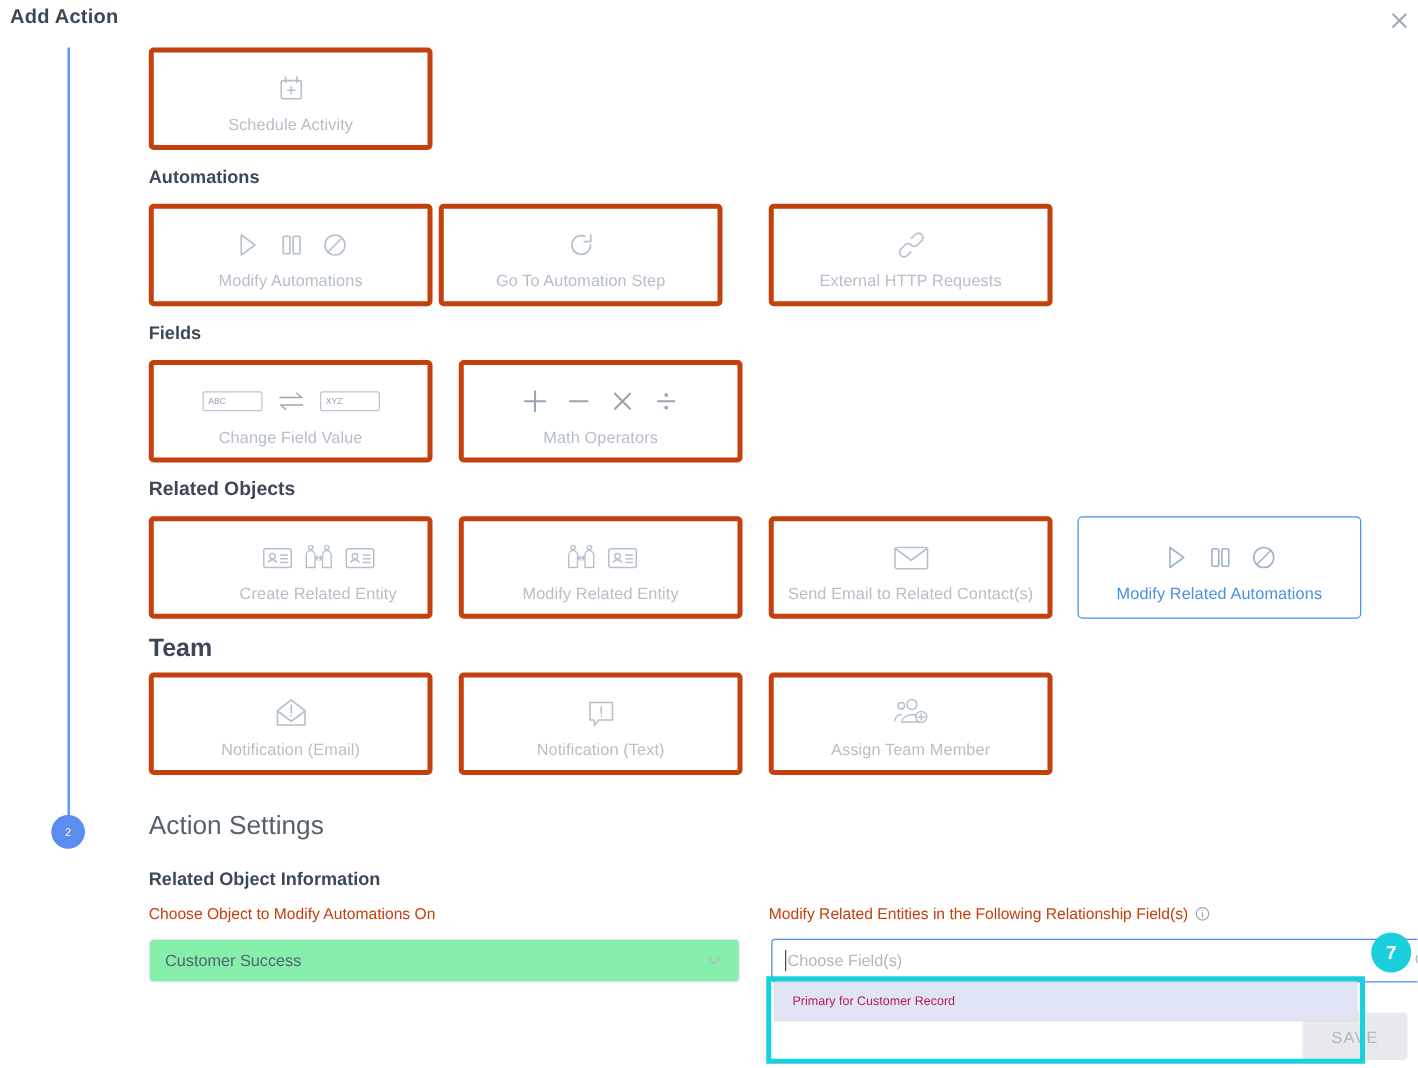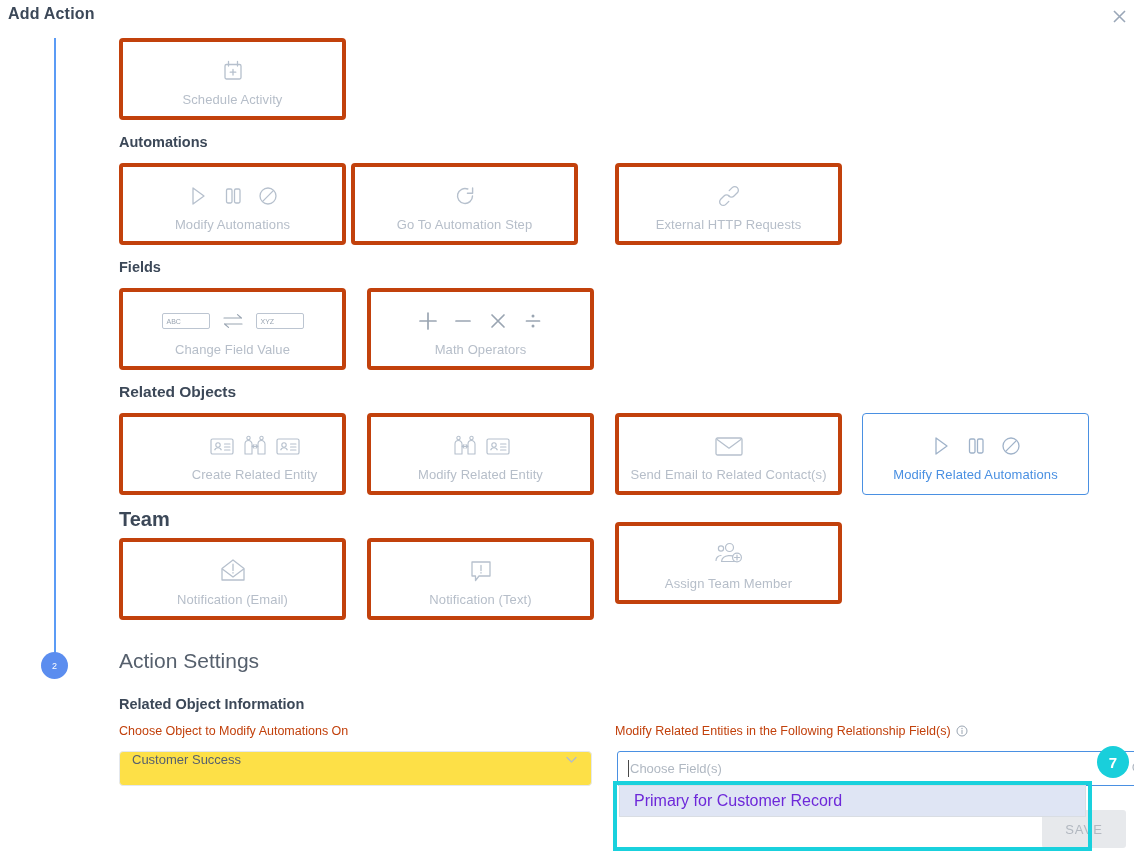--- a/index.html
+++ b/index.html
@@ -115,23 +115,23 @@
   .field-label {
     position: absolute;
     font-size: 12.5px;
     color: #c2410c;
   }
   .select-box {
     position: absolute;
     height: 35px;
     border: 1px solid #e4e8ee;
     border-radius: 4px;
-    background: #fde047;
-    display: flex;
-    align-items: flex-start;
+    background: #86efac;
+    display: flex;
+    align-items: center;
     padding: 0 12px;
     font-size: 13px;
     color: #57616e;
     cursor: pointer;
   }
   .select-box .chev {
     margin-left: auto;
     color: #b3bcc7;
     display: flex;
   }
@@ -164,22 +164,22 @@
     position: absolute;
     background: #ffffff;
     border: 1px solid #d9dde3;
     z-index: 6;
   }
   .option {
     height: 30px;
     display: flex;
     align-items: center;
     padding-left: 14px;
-    font-size: 16px;
-    color: #6d28d9;
+    font-size: 10px;
+    color: #be185d;
     cursor: pointer;
   }
   .option.active { background: #dfe5f4; }
 
   
   .anno-frame {
     position: absolute;
     border: 4px solid #19d1dd;
     z-index: 7;
     pointer-events: none;
@@ -408,21 +408,21 @@
 <div class="card" style="left:367px; top:538px;">
   <div class="icon-row">
     <svg width="28" height="28" viewBox="0 0 28 28">
       <path d="M5 5 L23 5 L23 19 L12 19 L8.5 23.5 L8.5 19 L5 19 Z" fill="none" stroke="#b6c0cd" stroke-width="1.3" stroke-linejoin="round"></path>
       <path d="M14 8.5 L14 13.5 M14 15.6 L14 16" stroke="#b6c0cd" stroke-width="1.3" stroke-linecap="round"></path>
     </svg>
   </div>
   <div class="card-label">Notification (Text)</div>
 </div>
 
-<div class="card" style="left:615px; top:522px;">
+<div class="card" style="left:615px; top:538px;">
   <div class="icon-row">
     <svg width="32" height="28" viewBox="0 0 32 28">
       <circle cx="8" cy="7.5" r="2.6" fill="none" stroke="#b6c0cd" stroke-width="1.2"></circle>
       <circle cx="16.5" cy="6.5" r="4" fill="none" stroke="#b6c0cd" stroke-width="1.2"></circle>
       <path d="M3 19.5 a5 5 0 0 1 5 -5" fill="none" stroke="#b6c0cd" stroke-width="1.2" stroke-linecap="round"></path>
       <path d="M8.5 20.5 a8 6.5 0 0 1 15.5 -1.5 L24 20.5 Z" fill="none" stroke="#b6c0cd" stroke-width="1.2" stroke-linejoin="round"></path>
       <circle cx="24" cy="16.5" r="4.4" fill="#ffffff" stroke="#b6c0cd" stroke-width="1.2"></circle>
       <path d="M24 14 L24 19 M21.5 16.5 L26.5 16.5" stroke="#b6c0cd" stroke-width="1.2" stroke-linecap="round"></path>
     </svg>
   </div>

